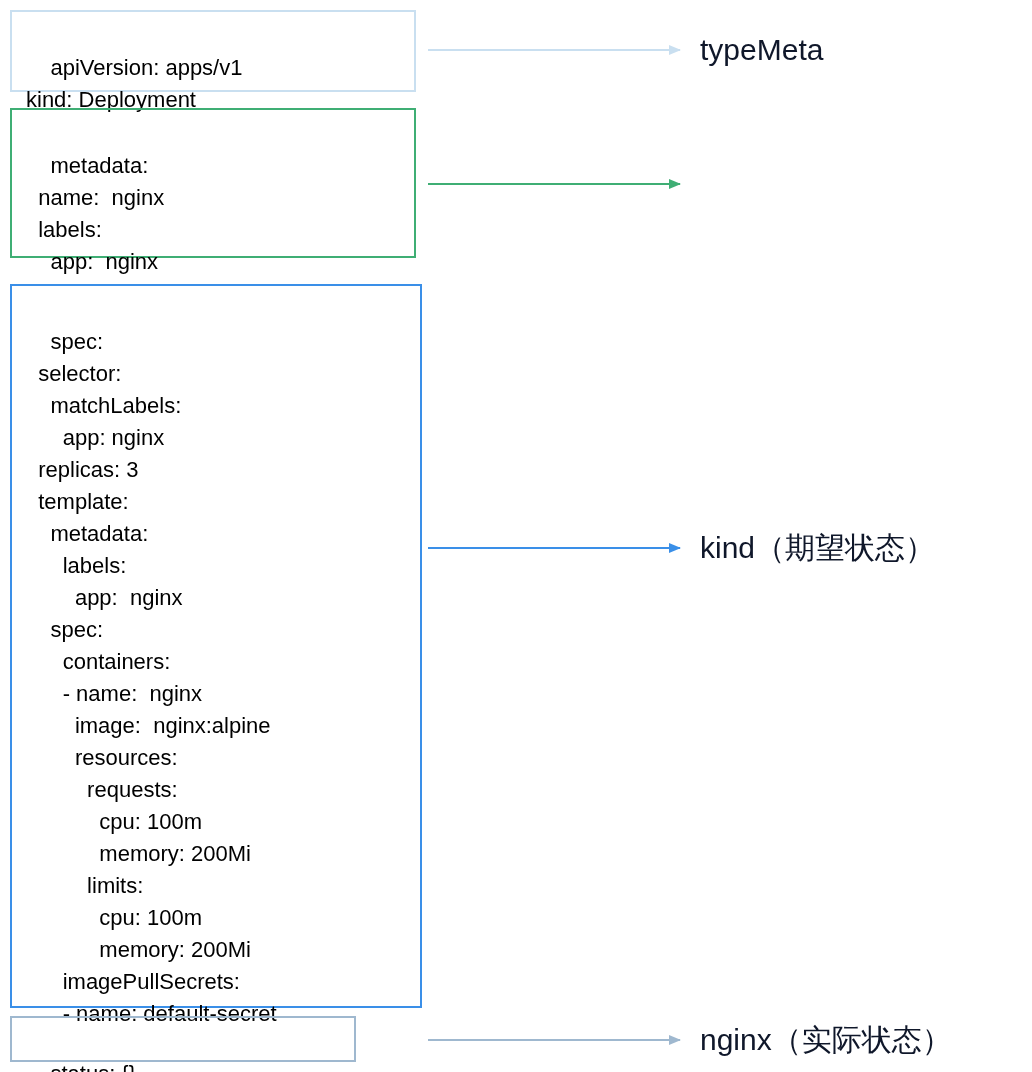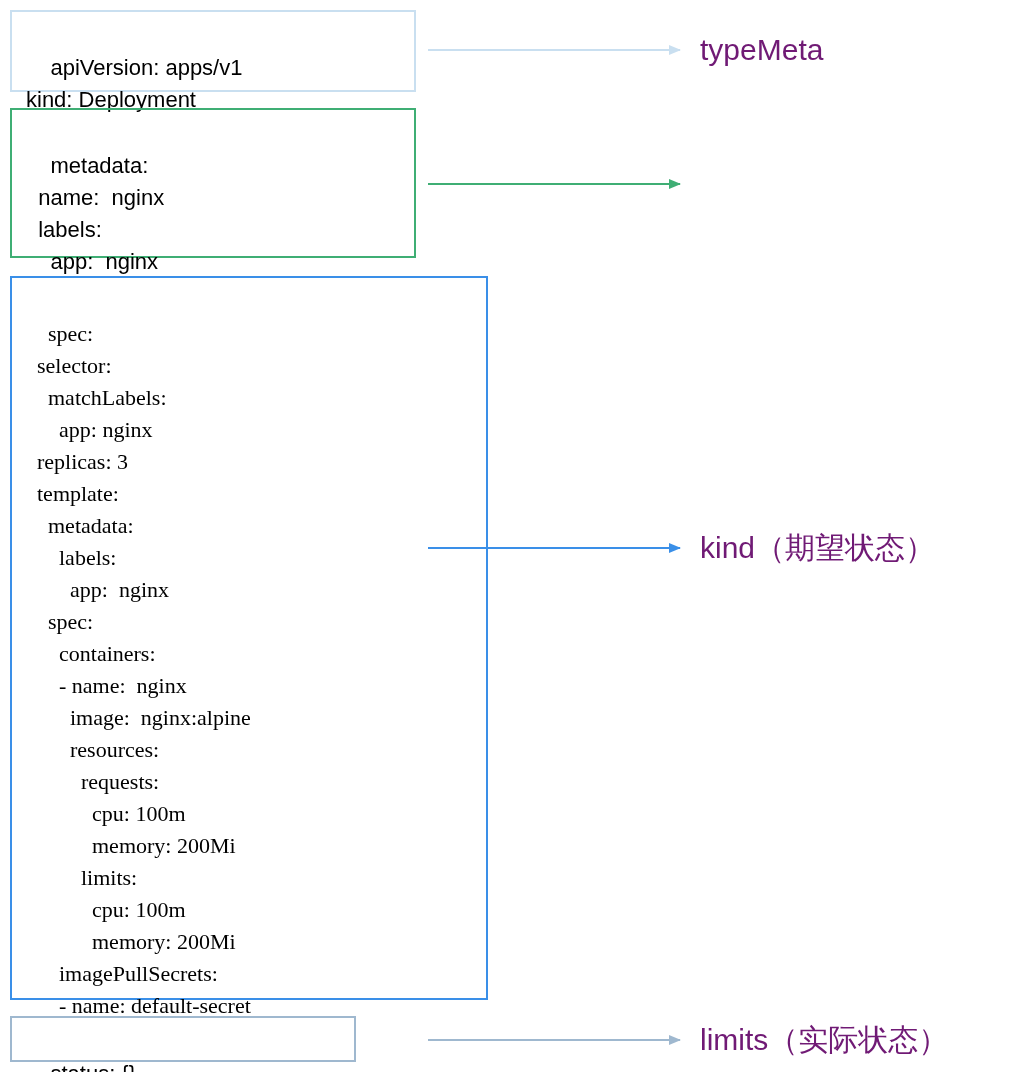--- a/index.html
+++ b/index.html
@@ -1,38 +1,38 @@
 <!DOCTYPE html>
 <html><head>
 <meta charset="utf-8">
 <style>
   html,body{margin:0;padding:0;background:#fff;font-family:"Segoe UI","Helvetica Neue",Arial,"PingFang SC","Hiragino Sans GB","Microsoft YaHei",sans-serif;color:#000;}
   .canvas{position:relative;width:1032px;height:1072px;}
   .box{position:absolute;border-width:2px;border-style:solid;padding:8px 14px 10px 14px;font-size:22px;line-height:32px;white-space:pre;box-sizing:border-box;}
-  .label{position:absolute;font-size:30px;line-height:36px;color:#701a75;white-space:nowrap;}
+  .label{position:absolute;font-size:30px;line-height:36px;color:#0f172a;white-space:nowrap;}
   svg.arrows{position:absolute;left:0;top:0;width:1032px;height:1072px;pointer-events:none;}
 </style>
 </head>
 <body>
 
 <div class="canvas">
 
   <div class="box" style="left:10px;top:10px;width:406px;height:82px;border-color:#c9dff0;">
     <span>apiVersion: apps/v1
 kind: Deployment</span>
   </div>
 
   <div class="box" style="left:10px;top:108px;width:406px;height:150px;border-color:#3fae74;">
     <span>metadata:
   name:  nginx
   labels:
     app:  nginx</span>
   </div>
 
-  <div class="box" style="left:10px;top:276px;width:478px;height:724px;border-color:#3a8fe8;font-family:Liberation Serif, serif;">
+  <div class="box" style="left:10px;top:284px;width:412px;height:724px;border-color:#3a8fe8;">
     <span>spec:
   selector:
     matchLabels:
       app: nginx
   replicas: 3
   template:
     metadata:
       labels:
         app:  nginx
     spec:
@@ -49,21 +49,21 @@
       imagePullSecrets:
       - name: default-secret</span>
   </div>
 
   <div class="box" style="left:10px;top:1016px;width:346px;height:46px;border-color:#9fb8cf;padding-top:8px;padding-bottom:4px;">
     <span>status: {}</span>
   </div>
 
   <div class="label" style="left:700px;top:32px;">typeMeta</div>
   <div class="label" style="left:700px;top:530px;">kind（期望状态）</div>
-  <div class="label" style="left:700px;top:1022px;">limits（实际状态）</div>
+  <div class="label" style="left:700px;top:1022px;">nginx（实际状态）</div>
 
   <svg class="arrows">
     <defs>
       <marker id="ah-type" markerWidth="12" markerHeight="10" refX="11" refY="5" orient="auto" markerUnits="userSpaceOnUse">
           <path d="M0,0 L12,5 L0,10 Z" fill="#c9dff0"></path>
         </marker>
       <marker id="ah-obj" markerWidth="12" markerHeight="10" refX="11" refY="5" orient="auto" markerUnits="userSpaceOnUse">
           <path d="M0,0 L12,5 L0,10 Z" fill="#3fae74"></path>
         </marker>
       <marker id="ah-spec" markerWidth="12" markerHeight="10" refX="11" refY="5" orient="auto" markerUnits="userSpaceOnUse">

